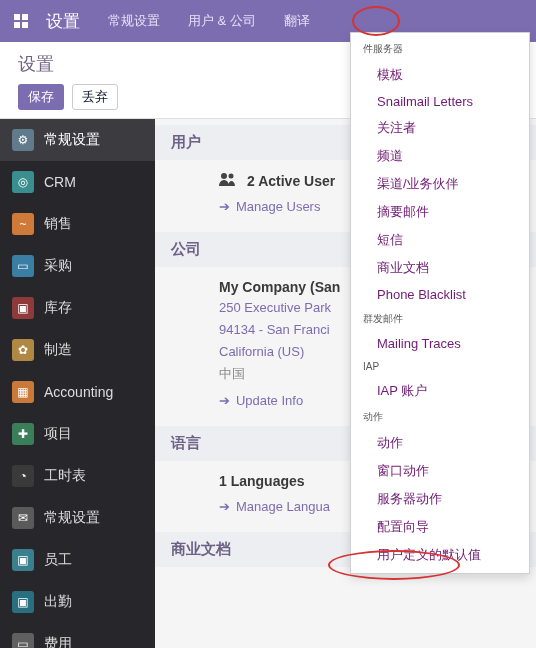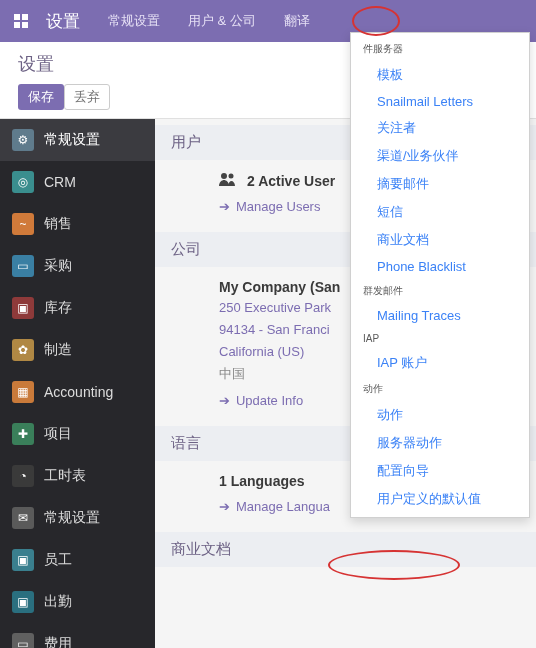--- a/index.html
+++ b/index.html
@@ -7,41 +7,41 @@
   
   .topbar { background: #7c6db1; height: 42px; display: flex; align-items: center; color: #fff; position: relative; z-index: 5; }
   .apps-btn { width: 42px; height: 42px; display: flex; align-items: center; justify-content: center; cursor: pointer; }
   .topbar-title { font-size: 17px; padding: 0 14px 0 4px; }
   .top-tabs { display: flex; height: 100%; }
   .top-tab { padding: 0 14px; display: flex; align-items: center; font-size: 13px; color: #e6e0f5; cursor: pointer; }
   .top-tab.active { background: #6a5c9f; color: #fff; }
 
   .subhead { background: #fff; padding: 10px 18px 8px; border-bottom: 1px solid #e0e0e0; }
   .subhead-title { font-size: 18px; color: #6d6285; margin-bottom: 8px; }
-  .btnrow { display: flex; gap: 0; }
+  .btnrow { display: flex; gap: 8px; }
   .btn-save { background: #7c6db1; color: #fff; border: none; padding: 4px 10px; border-radius: 3px; font-size: 13px; cursor: pointer; }
-  .btn-discard { background: #fff; color: #737373; border: 1px solid #ccc; padding: 3px 9px; border-radius: 3px; font-size: 13px; cursor: pointer; }
+  .btn-discard { background: #fff; color: #0f172a; border: 1px solid #ccc; padding: 3px 9px; border-radius: 3px; font-size: 13px; cursor: pointer; }
 
   .body { display: flex; position: relative; }
   .sidebar { width: 155px; background: #27272b; color: #dcdcdc; font-size: 14px; }
   .side-item { display: flex; align-items: center; gap: 10px; padding: 10px 12px; cursor: pointer; }
   .side-item.sel { background: #3b3b40; color: #fff; }
   .side-ico { width: 22px; height: 22px; border-radius: 3px; display: flex; align-items: center; justify-content: center; flex-shrink: 0; }
 
   .content { flex: 1; background: #f5f5f5; padding: 0; overflow: hidden; }
-  .section-head { background: #eceef2; color: #6d6285; font-size: 15px; font-weight: 400; padding: 8px 16px; margin-top: 6px; }
+  .section-head { background: #eceef2; color: #6d6285; font-size: 15px; font-weight: 700; padding: 8px 16px; margin-top: 6px; }
   .section-body { padding: 12px 4px 12px 64px; color: #444; }
   .row-title { font-weight: 700; font-size: 14px; color: #3a3a3a; display: flex; align-items: center; gap: 10px; }
   .addr { color: #7c6db1; font-size: 13px; line-height: 18px; margin-top: 4px; }
   .country { color: #888; font-size: 13px; margin-top: 4px; }
   .action-link { color: #7c6db1; font-size: 13px; margin-top: 10px; display: inline-flex; align-items: center; gap: 6px; cursor: pointer; }
 
   .dropdown { position: absolute; top: 32px; left: 350px; width: 180px; background: #fff; border: 1px solid #d0d0d0; box-shadow: 0 4px 10px rgba(0,0,0,0.15); z-index: 20; padding: 4px 0; }
   .dd-head { padding: 5px 12px; color: #5a5a5a; font-size: 10px; }
-  .dd-item { padding: 5px 12px 5px 26px; color: #3b82f6; font-size: 13px; cursor: pointer; }
+  .dd-item { padding: 5px 12px 5px 26px; color: #701a75; font-size: 13px; cursor: pointer; }
   
   .oval { position: absolute; border: 2.5px solid #d63333; border-radius: 50%; pointer-events: none; z-index: 30; }
   .oval1 { top: 6px; left: 352px; width: 48px; height: 30px; }
   .oval2 { top: 550px; left: 328px; width: 132px; height: 30px; }
 </style>
 </head>
 <body>
 
 <div class="topbar">
   <div class="apps-btn">
@@ -166,30 +166,32 @@
 
     <div class="section-head">商业文档</div>
   </div>
 </div>
 
 <div class="dropdown" id="dropdown">
     <div class="dd-head">ㅤㅤ件服务器</div>
     <div class="dd-item">模板</div>
     <div class="dd-item">Snailmail Letters</div>
     <div class="dd-item">关注者</div>
+    <div class="dd-item">频道</div>
     <div class="dd-item">渠道/业务伙伴</div>
     <div class="dd-item">摘要邮件</div>
     <div class="dd-item">短信</div>
     <div class="dd-item">商业文档</div>
     <div class="dd-item">Phone Blacklist</div>
     <div class="dd-head">群发邮件</div>
     <div class="dd-item">Mailing Traces</div>
     <div class="dd-head">IAP</div>
     <div class="dd-item">IAP 账户</div>
     <div class="dd-head">动作</div>
     <div class="dd-item">动作</div>
+    <div class="dd-item">窗口动作</div>
     <div class="dd-item">服务器动作</div>
     <div class="dd-item">配置向导</div>
     <div class="dd-item">用户定义的默认值</div>
   </div>
 
 <div class="oval oval1"></div>
 <div class="oval oval2"></div>
 
 </body></html>

